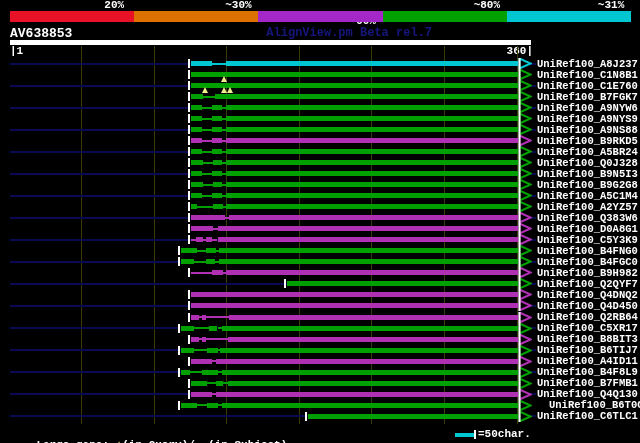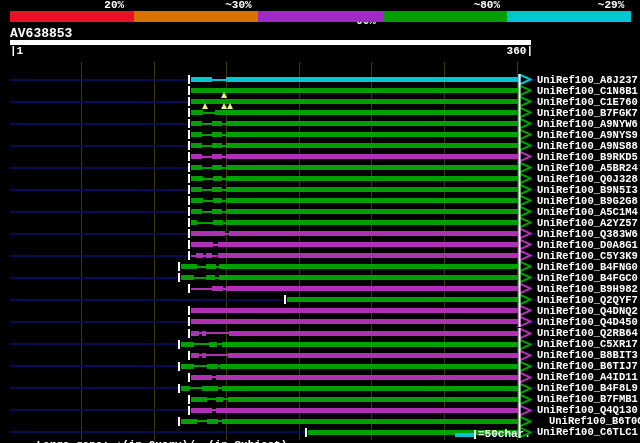--- a/index.html
+++ b/index.html
@@ -23,36 +23,37 @@
 </head>
 <body>
 
 <div class="screen">
 
   <div class="abs" id="key-labels" style="left:0;top:0;">
       <div class="abs txt pct" style="left: 114.264px; top: 0px;">20%</div>
       <div class="abs txt pct" style="left: 238.464px; top: 0px;">~30%</div>
       <div class="abs txt pct" style="left: 362.664px; top: 16px;">~60%</div>
       <div class="abs txt pct" style="left: 486.864px; top: 0px;">~80%</div>
-      <div class="abs txt pct" style="left: 611.064px; top: 0px;">~29%</div>
+      <div class="abs txt pct" style="left: 611.064px; top: 0px;">~31%</div>
     </div>
   <div class="abs" id="key-bar" style="left:0;top:11;">
       <div class="abs swatch" style="left: 10px; top: 11px; width: 124.2px; height: 11px; background: rgb(232, 17, 38);"></div>
       <div class="abs swatch" style="left: 134.2px; top: 11px; width: 124.2px; height: 11px; background: rgb(221, 113, 0);"></div>
       <div class="abs swatch" style="left: 258.4px; top: 11px; width: 124.2px; height: 11px; background: rgb(164, 40, 200);"></div>
       <div class="abs swatch" style="left: 382.6px; top: 11px; width: 124.2px; height: 11px; background: rgb(0, 160, 0);"></div>
       <div class="abs swatch" style="left: 506.8px; top: 11px; width: 124.2px; height: 11px; background: rgb(0, 198, 210);"></div>
     </div>
 
   <div class="abs txt title" style="left:10px;top:27px;">AV638853</div>
+  <div class="abs txt watermark" style="right:208px;top:28px;">AlignView.pm Beta rel.7</div>
   <div class="abs" style="left:10px;top:40px;width:521px;height:5px;background:#fff;"></div>
   <div class="abs txt rulertxt" style="left:10px;top:46px;">|1</div>
   <div class="abs txt rulertxt" style="right:107px;top:46px;">360|</div>
 
-  <div class="abs" id="plot" style="left:0;top:16px;width:640px;height:393px;">
+  <div class="abs" id="plot" style="left:0;top:0;width:640px;height:393px;">
       <div class="abs gridline" style="left: 81.1px; top: 46px; height: 378px;"></div>
       <div class="abs gridline" style="left: 153.7px; top: 46px; height: 378px;"></div>
       <div class="abs gridline" style="left: 226.2px; top: 46px; height: 378px;"></div>
       <div class="abs gridline" style="left: 298.8px; top: 46px; height: 378px;"></div>
       <div class="abs gridline" style="left: 371.4px; top: 46px; height: 378px;"></div>
       <div class="abs gridline" style="left: 443.9px; top: 46px; height: 378px;"></div>
       <div class="abs gridline" style="left: 516.5px; top: 46px; height: 378px;"></div>
       <div class="abs" style="left: 0px; top: 0px;">
         <div class="abs guide" style="left: 10px; top: 62.5px; width: 526px;"></div>
         <div class="abs starttick" style="left: 188.4px; top: 59px;"></div>

